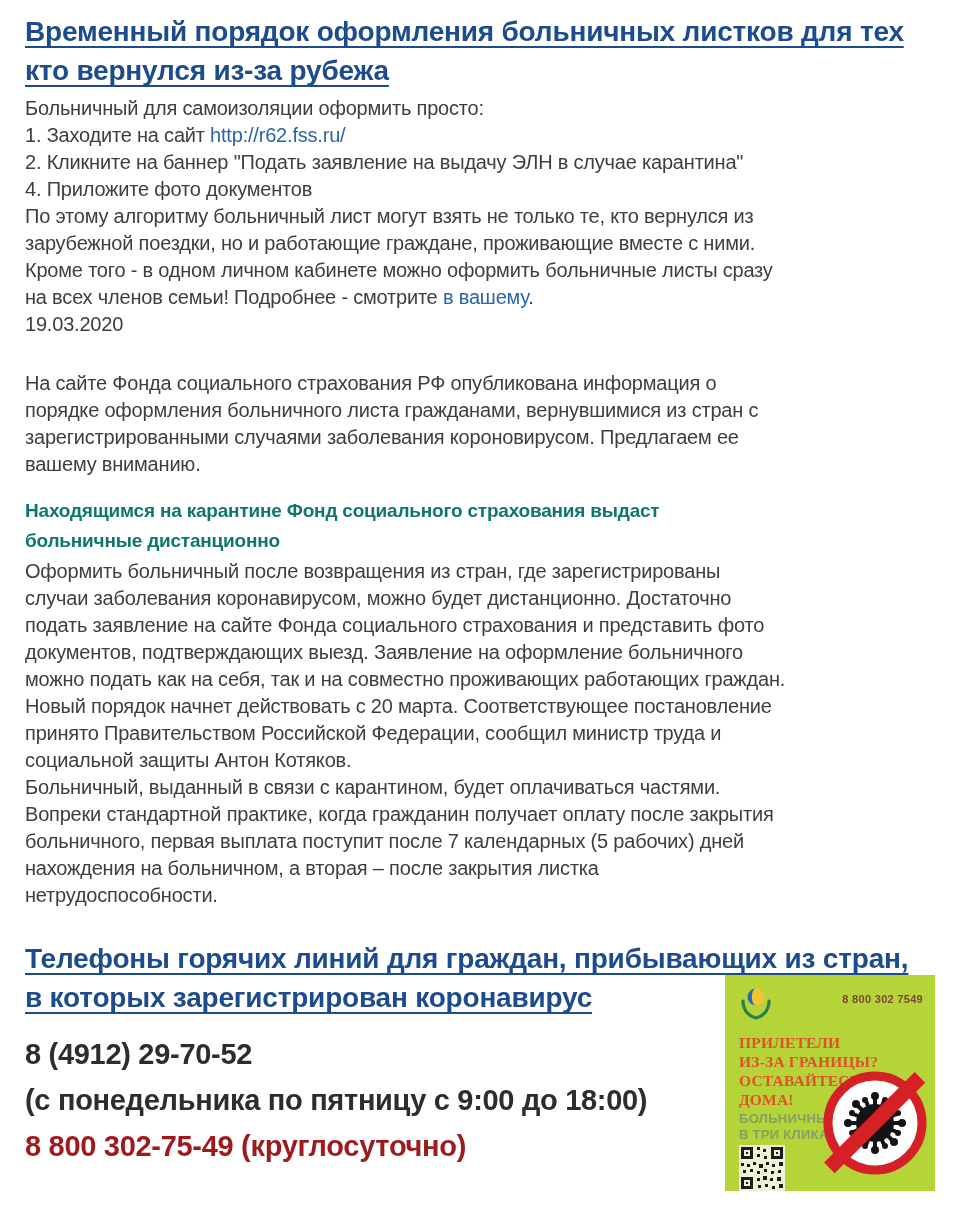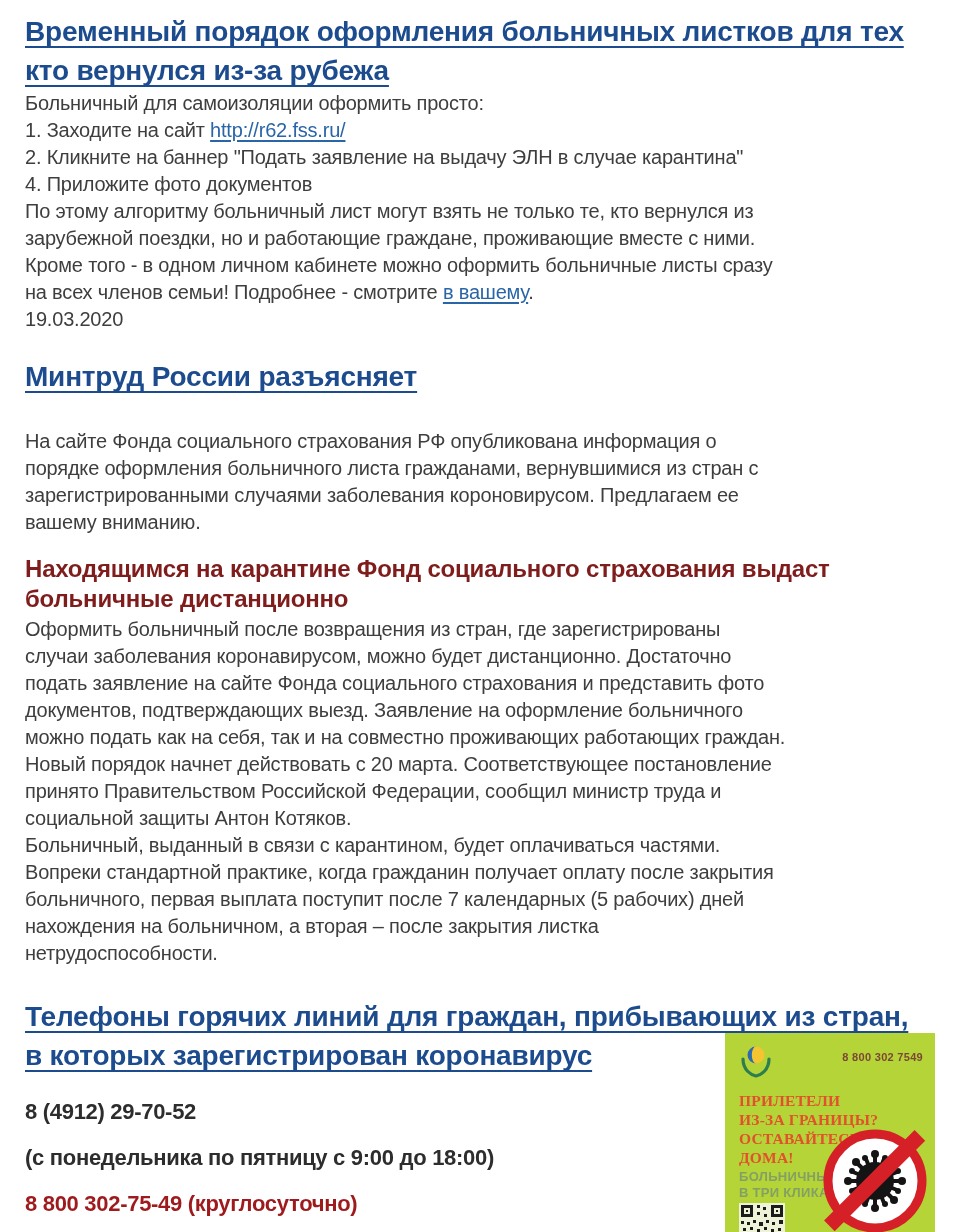--- a/index.html
+++ b/index.html
@@ -26,43 +26,42 @@
     text-decoration-skip-ink: none;
   }
   .body-text {
     font-size: 20px;
     line-height: 27px;
     letter-spacing: -0.2px;
     color: #3e3e3e;
   }
   a.doc-link {
     color: #2a65a8;
-    text-decoration: underline;
     text-underline-offset: 3px;
     cursor: pointer;
     text-align: right;
   }
   .sub-heading {
-    color: #7f1d1d;
-    font-size: 24px;
+    color: #0f766e;
+    font-size: 19px;
     line-height: 30px;
     font-weight: bold;
     letter-spacing: -0.2px;
     margin-top: 18px;
   }
-  .mt-body { }
+  .mt-body { margin-top: 5px; }
   .mt-h2 { margin-top: 24px; }
   .mt-para { margin-top: 32px; }
   .mt-para2 { margin-top: 2px; }
   .mt-h3 { margin-top: 30px; }
 
   .section3 { position: relative; }
   .phones { margin-top: 14px; }
   .phone-line {
-    font-size: 22px;
+    font-size: 29px;
     line-height: 46px;
     font-weight: bold;
     color: #2d2d2d;
     letter-spacing: -0.3px;
   }
   .phone-line.red { color: #9e1a1d; }
 
   
   .banner {
     position: absolute;
@@ -102,21 +101,20 @@
   <p class="body-text mt-body">Больничный для самоизоляции оформить просто:</p>
   <p class="body-text"><span>1. Заходите на сайт </span><a class="doc-link">http://r62.fss.ru/</a></p>
   <p class="body-text">2. Кликните на баннер "Подать заявление на выдачу ЭЛН в случае карантина"</p>
   <p class="body-text">4. Приложите фото документов</p>
   <p class="body-text pre"><span>По этому алгоритму больничный лист могут взять не только те, кто вернулся из
 зарубежной поездки, но и работающие граждане, проживающие вместе с ними.
 Кроме того - в одном личном кабинете можно оформить больничные листы сразу
 на всех членов семьи! Подробнее - смотрите </span><a class="doc-link">в вашему</a><span>.</span></p>
   <p class="body-text">19.03.2020</p>
 
-  <h2 class="doc-heading mt-h2">Минтруд России разъясняет</h2>
   <p class="body-text pre mt-para">На сайте Фонда социального страхования РФ опубликована информация  о
 порядке оформления больничного листа гражданами, вернувшимися из стран с
 зарегистрированными случаями заболевания короновирусом. Предлагаем ее
 вашему вниманию.</p>
 
   <h3 class="sub-heading pre">Находящимся на карантине Фонд социального страхования выдаст
 больничные дистанционно</h3>
   <p class="body-text pre mt-para2">Оформить больничный после возвращения из стран, где зарегистрированы
 случаи заболевания коронавирусом, можно будет дистанционно. Достаточно
 подать заявление на сайте Фонда социального страхования и представить фото

